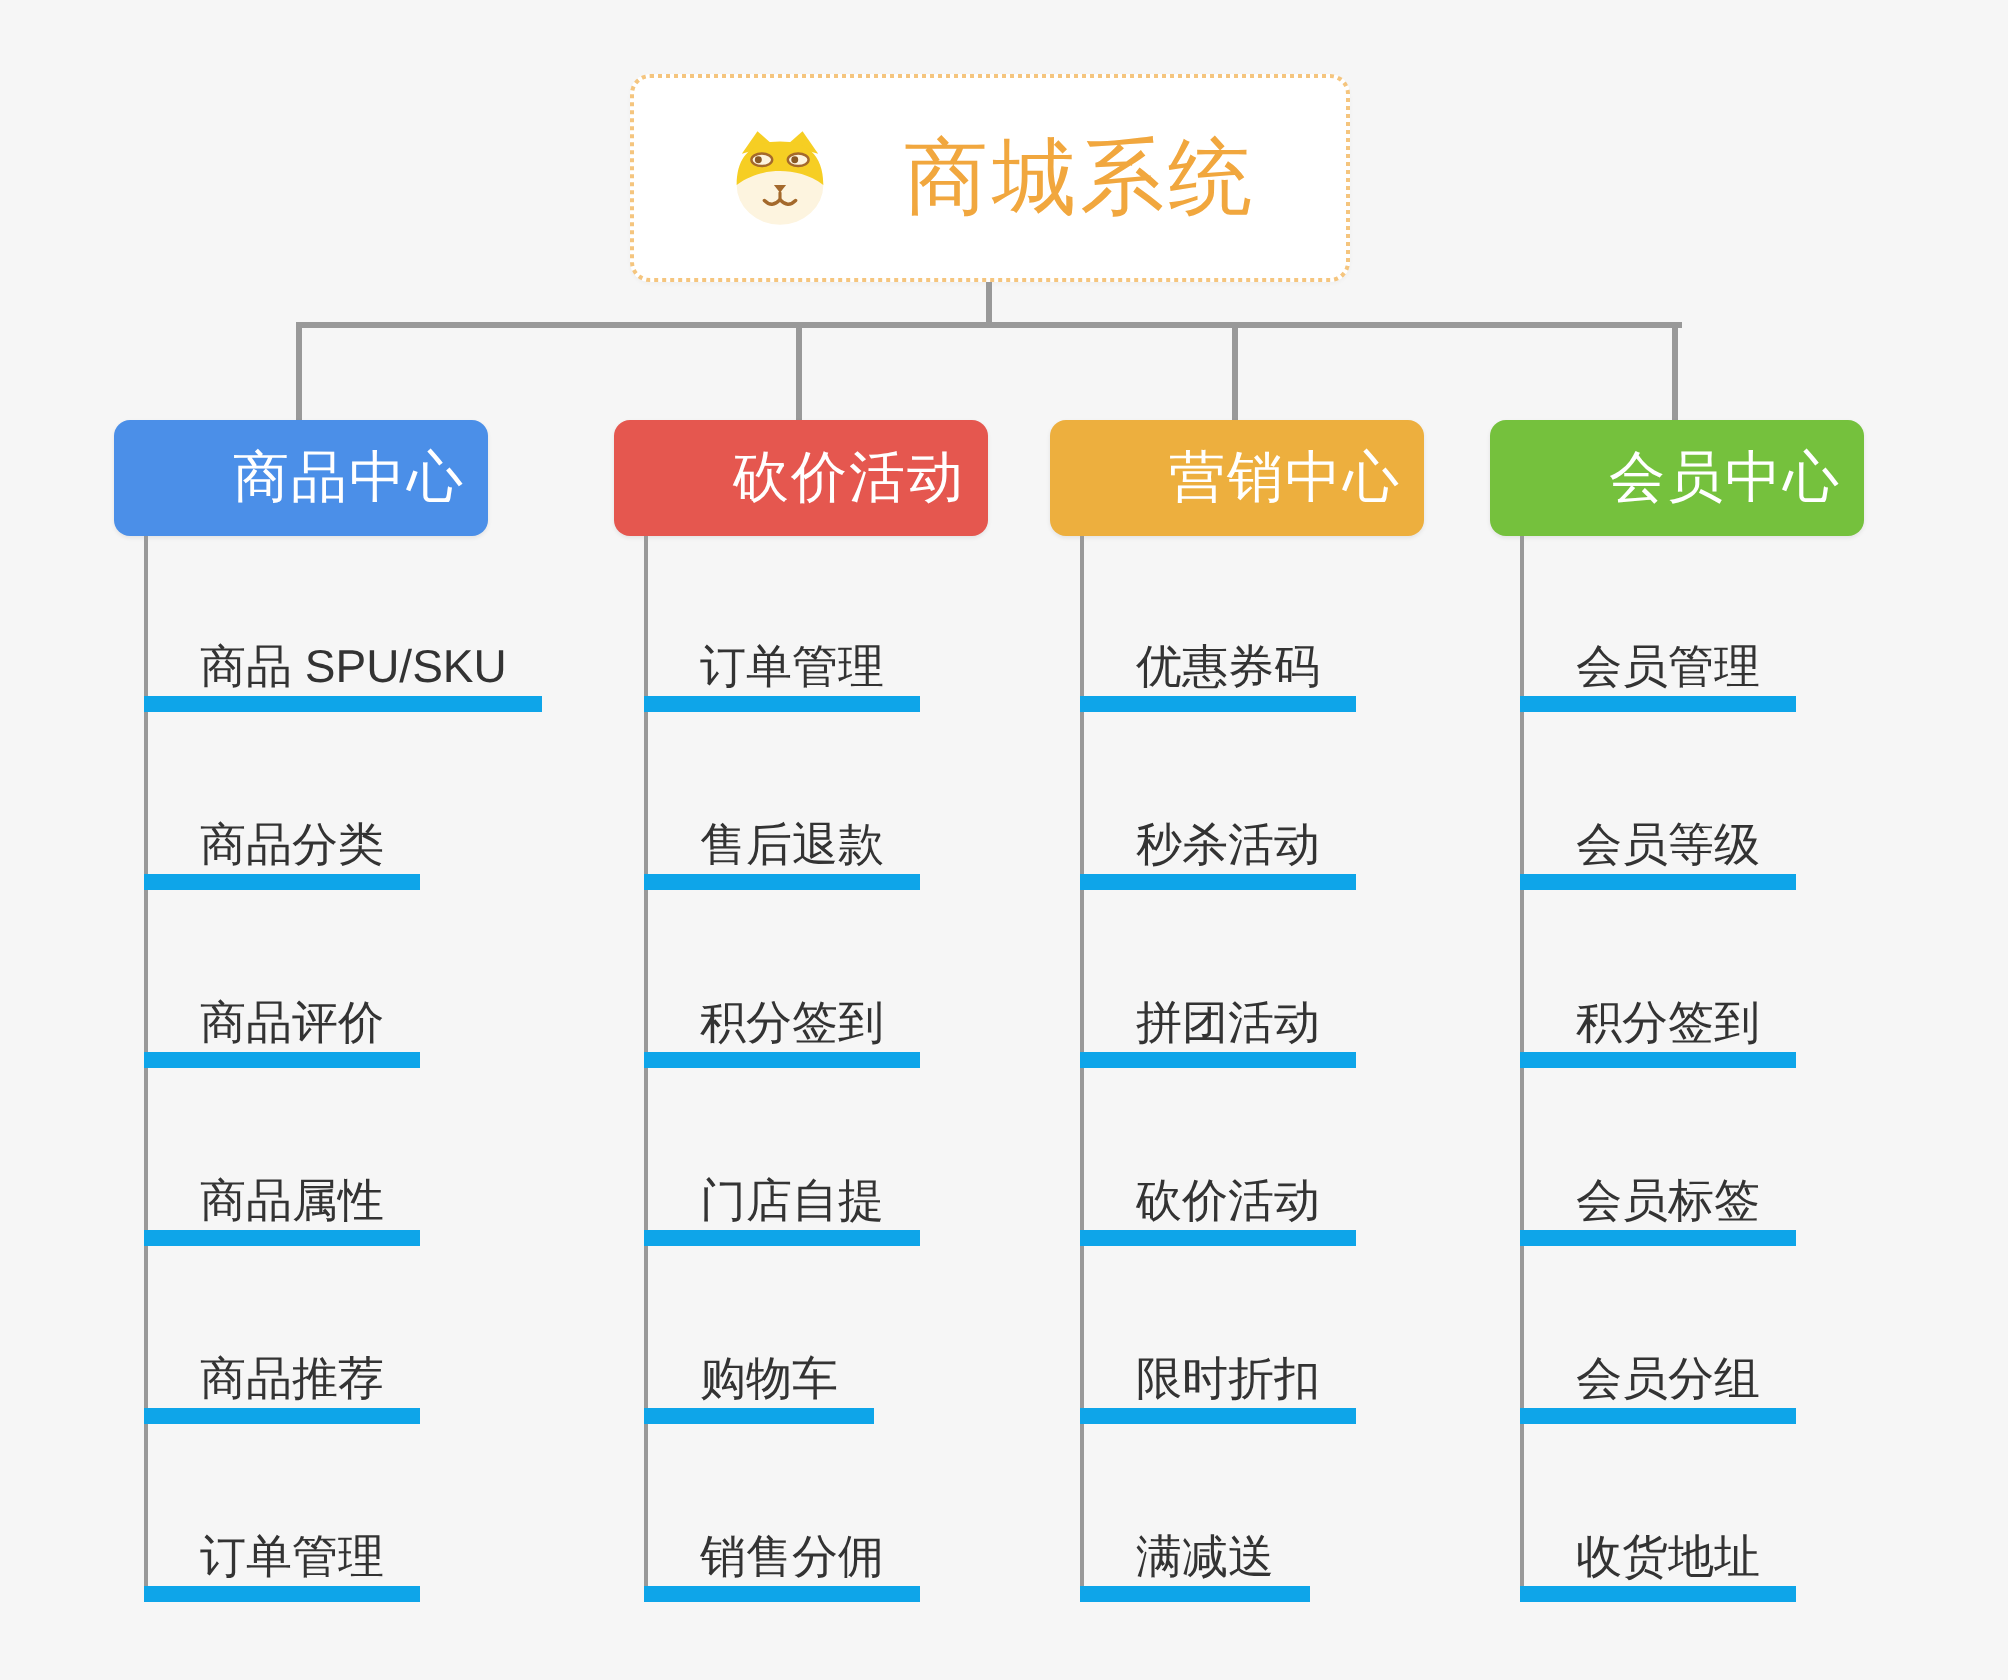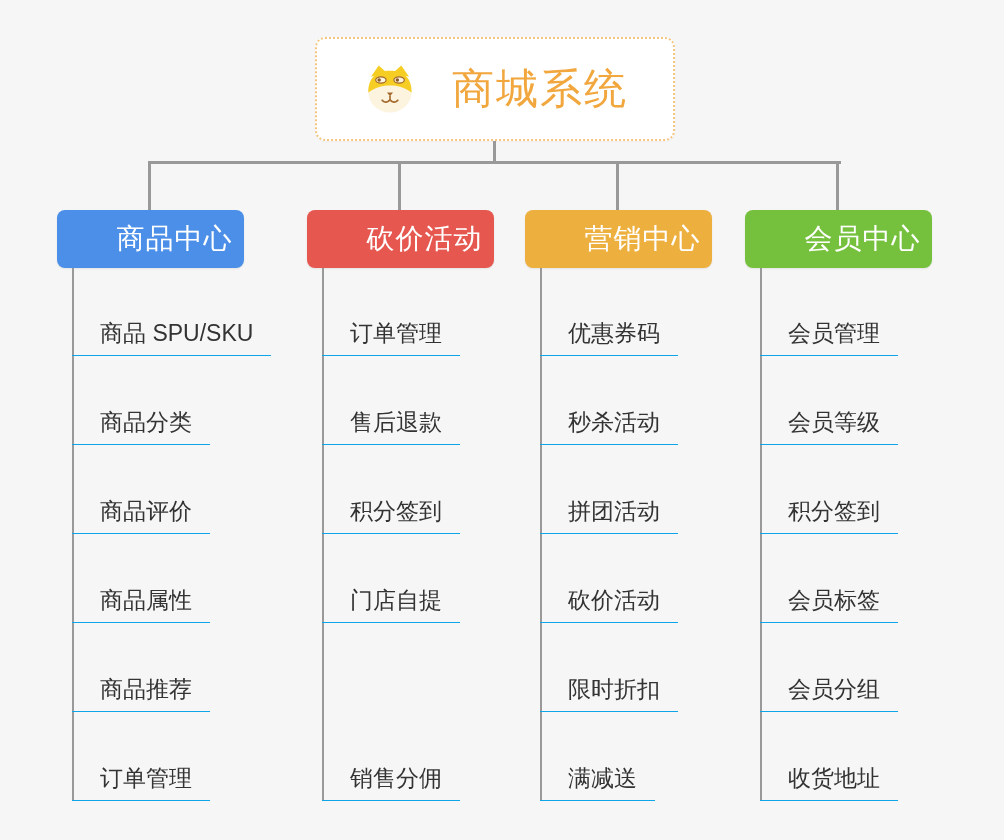--- a/index.html
+++ b/index.html
@@ -63,21 +63,21 @@
   }
   .branch-vline {
     position: absolute; left: 15px; top: 58px;
     width: 2px; height: 533px;
     background: #999999;
   }
   .child {
     position: absolute; left: 15px;
     height: 42px; line-height: 38px;
     padding: 0 18px 0 28px;
-    border-bottom: 1px solid #0ea5e9;
+    border-bottom: 8px solid #0ea5e9;
     font-size: 23px;
     color: #333333;
     white-space: nowrap;
     cursor: default;
   }
   .ct-0 { top: 104px; }
   .ct-1 { top: 193px; padding-left: 28px; }
   .ct-2 { top: 282px; }
   .ct-3 { top: 371px; }
   .ct-4 { top: 460px; text-align: center; }
@@ -123,20 +123,21 @@
     <div class="child ct-5">订单管理</div>
   </div>
 
   <div class="branch branch-1">
     <div class="branch-header" style="background-color: rgb(229, 87, 79);">砍价活动</div>
     <div class="branch-vline"></div>
     <div class="child ct-0">订单管理</div>
     <div class="child ct-1">售后退款</div>
     <div class="child ct-2">积分签到</div>
     <div class="child ct-3">门店自提</div>
+    <div class="child ct-4">购物车</div>
     <div class="child ct-5">销售分佣</div>
   </div>
 
   <div class="branch branch-2">
     <div class="branch-header" style="background-color: rgb(237, 175, 62);">营销中心</div>
     <div class="branch-vline"></div>
     <div class="child ct-0">优惠券码</div>
     <div class="child ct-1">秒杀活动</div>
     <div class="child ct-2">拼团活动</div>
     <div class="child ct-3">砍价活动</div>

